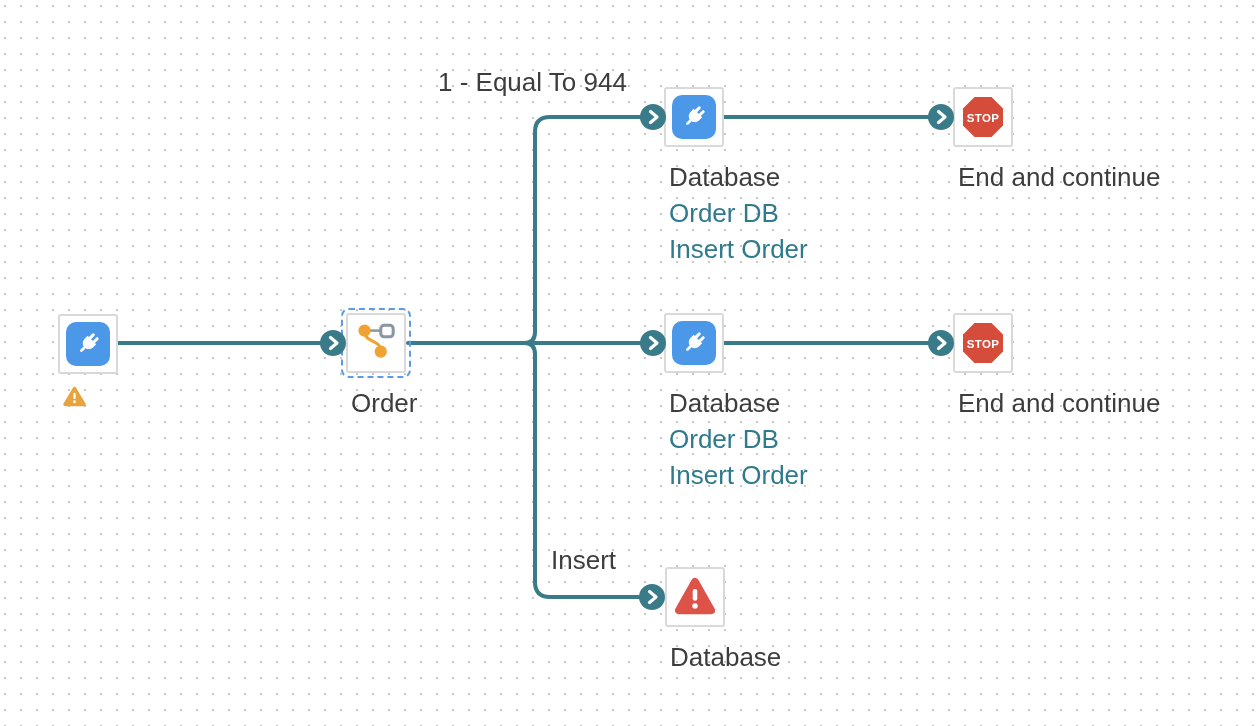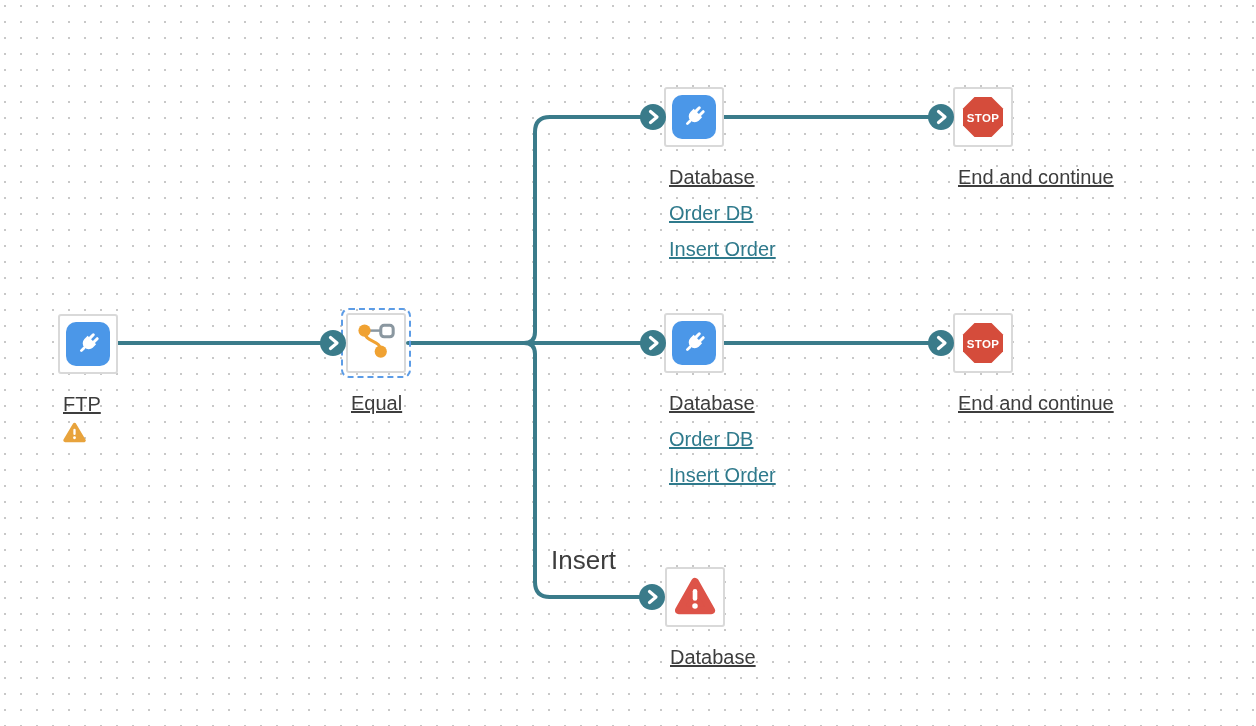--- a/index.html
+++ b/index.html
@@ -50,21 +50,21 @@
   .blue-square{
     width:44px;height:44px;border-radius:10px;
     background:var(--node-blue);
     display:flex;align-items:center;justify-content:center;
   }
   .labels{
     position:absolute;left:5px;top:72px;
     white-space:nowrap;
   }
   .label{
-    font-size:20px;line-height:36px;color:var(--label-dark);text-decoration:underline;
+    font-size:26px;line-height:36px;color:var(--label-dark);
   }
   .sub{color:var(--teal-text);}
   .warnrow{display:flex;align-items:center;gap:9px;line-height:36px;}
   .branch-label{
     position:absolute;z-index:3;
     font-size:26px;line-height:36px;color:var(--label-dark);
     white-space:nowrap;
   }
   .port{
     position:absolute;z-index:4;
@@ -87,20 +87,21 @@
 <div class="canvas">
 
   <svg class="edges" width="1256" height="726">
     <path class="edge" d="M118 343 H333"></path>
     <path class="edge" d="M408 343 H646"></path>
     <path class="edge" d="M646 117 H550 Q535 117 535 132 V332 Q535 343 524 343 M524 343 Q535 343 535 354 V582 Q535 597 550 597 H645"></path>
     <path class="edge" d="M724 117 H934"></path>
     <path class="edge" d="M724 343 H934"></path>
   </svg>
 
+  <div class="branch-label" style="left:438px;top:64px">1 - Equal To 944</div>
   <div class="branch-label" style="left:551px;top:542px">Insert</div>
 
   <div class="port" style="left:320px;top:330px">
     <svg width="26" height="26" viewBox="0 0 26 26">
         <path d="M10.5 7.5 L17 13 L10.5 18.5" stroke="#fff" stroke-width="3.2" fill="none" stroke-linecap="round" stroke-linejoin="round"></path>
       </svg>
   </div>
   <div class="port" style="left:640px;top:104px">
     <svg width="26" height="26" viewBox="0 0 26 26">
         <path d="M10.5 7.5 L17 13 L10.5 18.5" stroke="#fff" stroke-width="3.2" fill="none" stroke-linecap="round" stroke-linejoin="round"></path>
@@ -134,21 +135,20 @@
           <g transform="rotate(45 12 12)" fill="#fff">
             <rect x="8.6" y="2.6" width="2.4" height="5.6" rx="1.2"></rect>
             <rect x="13" y="2.6" width="2.4" height="5.6" rx="1.2"></rect>
             <path d="M7.2 7.6 h9.6 v3.6 a4.8 4.8 0 0 1 -9.6 0 z"></path>
             <rect x="10.9" y="15.4" width="2.2" height="5.2" rx="1.1"></rect>
           </g>
         </svg>
       </div>
     </div>
     <div class="labels">
-      <div class="label">FTP</div>
       <div class="warnrow">
         <svg width="23" height="21" viewBox="0 0 44 40">
           <path class="warn-shape" d="M22 5 L40 35 L4 35 Z" stroke-width="7" stroke-linejoin="round"></path>
           <rect x="19.8" y="13" width="4.4" height="12" rx="2.2" fill="#fff"></rect>
           <circle cx="22" cy="30" r="2.7" fill="#fff"></circle>
         </svg>
       </div>
     </div>
   </div>
 
@@ -156,21 +156,21 @@
     <div class="box">
       <svg width="42" height="42" viewBox="0 0 44 44">
         <path class="route-curve" d="M10 9 C10 23 27 17 27 31"></path>
         <line class="route-line" x1="10" y1="9" x2="31" y2="9"></line>
         <circle class="route-fill" cx="10" cy="9" r="6.4"></circle>
         <circle class="route-fill" cx="27" cy="31" r="6.4"></circle>
         <rect class="route-box" x="27" y="3.5" width="13" height="12" rx="3.5"></rect>
       </svg>
     </div>
     <div class="labels">
-      <div class="label">Equal</div>
+      <div class="label">Order</div>
     </div>
   </div>
 
   <div class="node" style="left:664px;top:87px">
     <div class="box">
       <div class="blue-square">
         <svg width="30" height="30" viewBox="0 0 24 24">
           <g transform="rotate(45 12 12)" fill="#fff">
             <rect x="8.6" y="2.6" width="2.4" height="5.6" rx="1.2"></rect>
             <rect x="13" y="2.6" width="2.4" height="5.6" rx="1.2"></rect>

